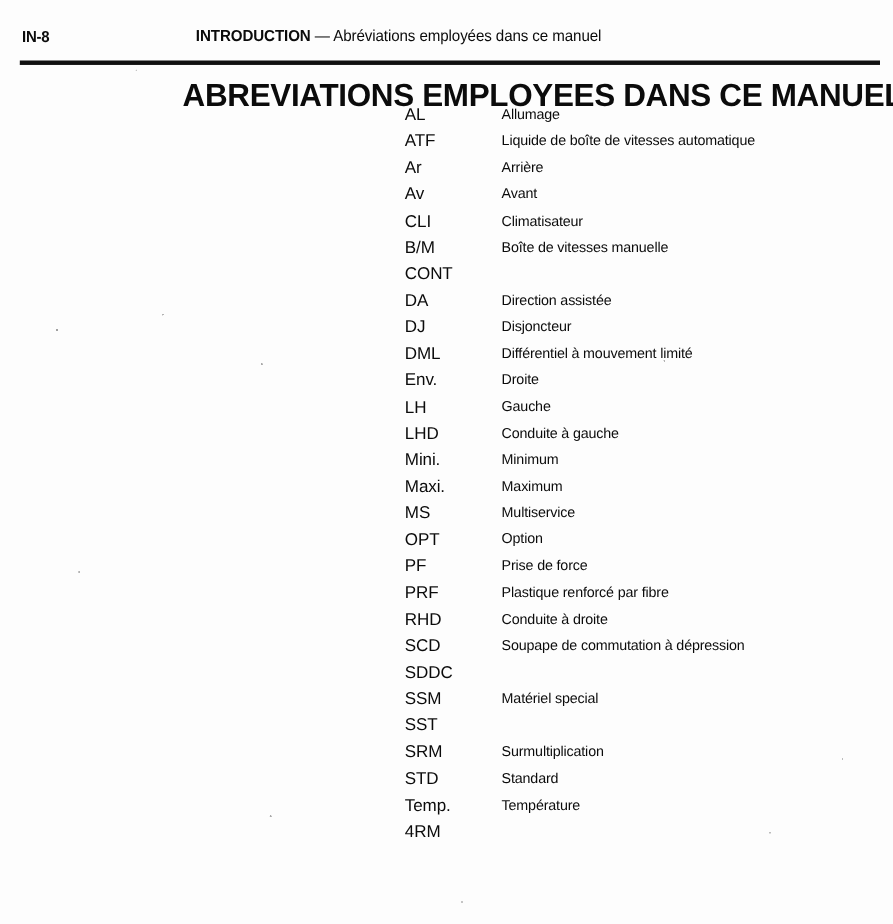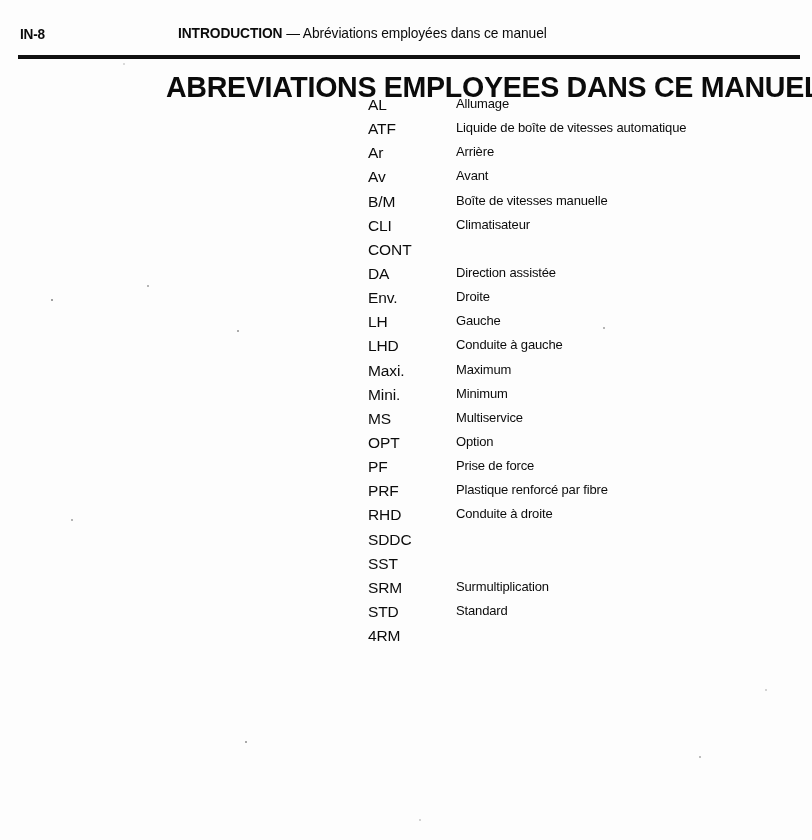--- a/index.html
+++ b/index.html
@@ -153,84 +153,104 @@
     </div>
     <div class="abbr-row">
       <div class="abbr-term">Ar</div>
       <div class="abbr-def">Arrière</div>
     </div>
     <div class="abbr-row">
       <div class="abbr-term">Av</div>
       <div class="abbr-def">Avant</div>
     </div>
     <div class="abbr-row">
+      <div class="abbr-term">CLI</div>
+      <div class="abbr-def">Climatisateur</div>
+    </div>
+    <div class="abbr-row">
       <div class="abbr-term">B/M</div>
       <div class="abbr-def">Boîte de vitesses manuelle</div>
     </div>
     <div class="abbr-row">
-      <div class="abbr-term">CLI</div>
-      <div class="abbr-def">Climatisateur</div>
-    </div>
-    <div class="abbr-row">
       <div class="abbr-term">CONT</div>
     </div>
     <div class="abbr-row">
       <div class="abbr-term">DA</div>
       <div class="abbr-def">Direction assistée</div>
     </div>
     <div class="abbr-row">
+      <div class="abbr-term">DJ</div>
+      <div class="abbr-def">Disjoncteur</div>
+    </div>
+    <div class="abbr-row">
+      <div class="abbr-term">DML</div>
+      <div class="abbr-def">Différentiel à mouvement limité</div>
+    </div>
+    <div class="abbr-row">
       <div class="abbr-term">Env.</div>
       <div class="abbr-def">Droite</div>
     </div>
     <div class="abbr-row">
       <div class="abbr-term">LH</div>
       <div class="abbr-def">Gauche</div>
     </div>
     <div class="abbr-row">
       <div class="abbr-term">LHD</div>
       <div class="abbr-def">Conduite à gauche</div>
     </div>
     <div class="abbr-row">
+      <div class="abbr-term">Mini.</div>
+      <div class="abbr-def">Minimum</div>
+    </div>
+    <div class="abbr-row">
       <div class="abbr-term">Maxi.</div>
       <div class="abbr-def">Maximum</div>
     </div>
     <div class="abbr-row">
-      <div class="abbr-term">Mini.</div>
-      <div class="abbr-def">Minimum</div>
-    </div>
-    <div class="abbr-row">
       <div class="abbr-term">MS</div>
       <div class="abbr-def">Multiservice</div>
     </div>
     <div class="abbr-row">
       <div class="abbr-term">OPT</div>
       <div class="abbr-def">Option</div>
     </div>
     <div class="abbr-row">
       <div class="abbr-term">PF</div>
       <div class="abbr-def">Prise de force</div>
     </div>
     <div class="abbr-row">
       <div class="abbr-term">PRF</div>
       <div class="abbr-def">Plastique renforcé par fibre</div>
     </div>
     <div class="abbr-row">
       <div class="abbr-term">RHD</div>
       <div class="abbr-def">Conduite à droite</div>
     </div>
     <div class="abbr-row">
+      <div class="abbr-term">SCD</div>
+      <div class="abbr-def">Soupape de commutation à dépression</div>
+    </div>
+    <div class="abbr-row">
       <div class="abbr-term">SDDC</div>
+    </div>
+    <div class="abbr-row">
+      <div class="abbr-term">SSM</div>
+      <div class="abbr-def">Matériel special</div>
     </div>
     <div class="abbr-row">
       <div class="abbr-term">SST</div>
     </div>
     <div class="abbr-row">
       <div class="abbr-term">SRM</div>
       <div class="abbr-def">Surmultiplication</div>
     </div>
     <div class="abbr-row">
       <div class="abbr-term">STD</div>
       <div class="abbr-def">Standard</div>
     </div>
     <div class="abbr-row">
+      <div class="abbr-term">Temp.</div>
+      <div class="abbr-def">Température</div>
+    </div>
+    <div class="abbr-row">
       <div class="abbr-term">4RM</div>
     </div>
   </div>
 
 </body></html>

